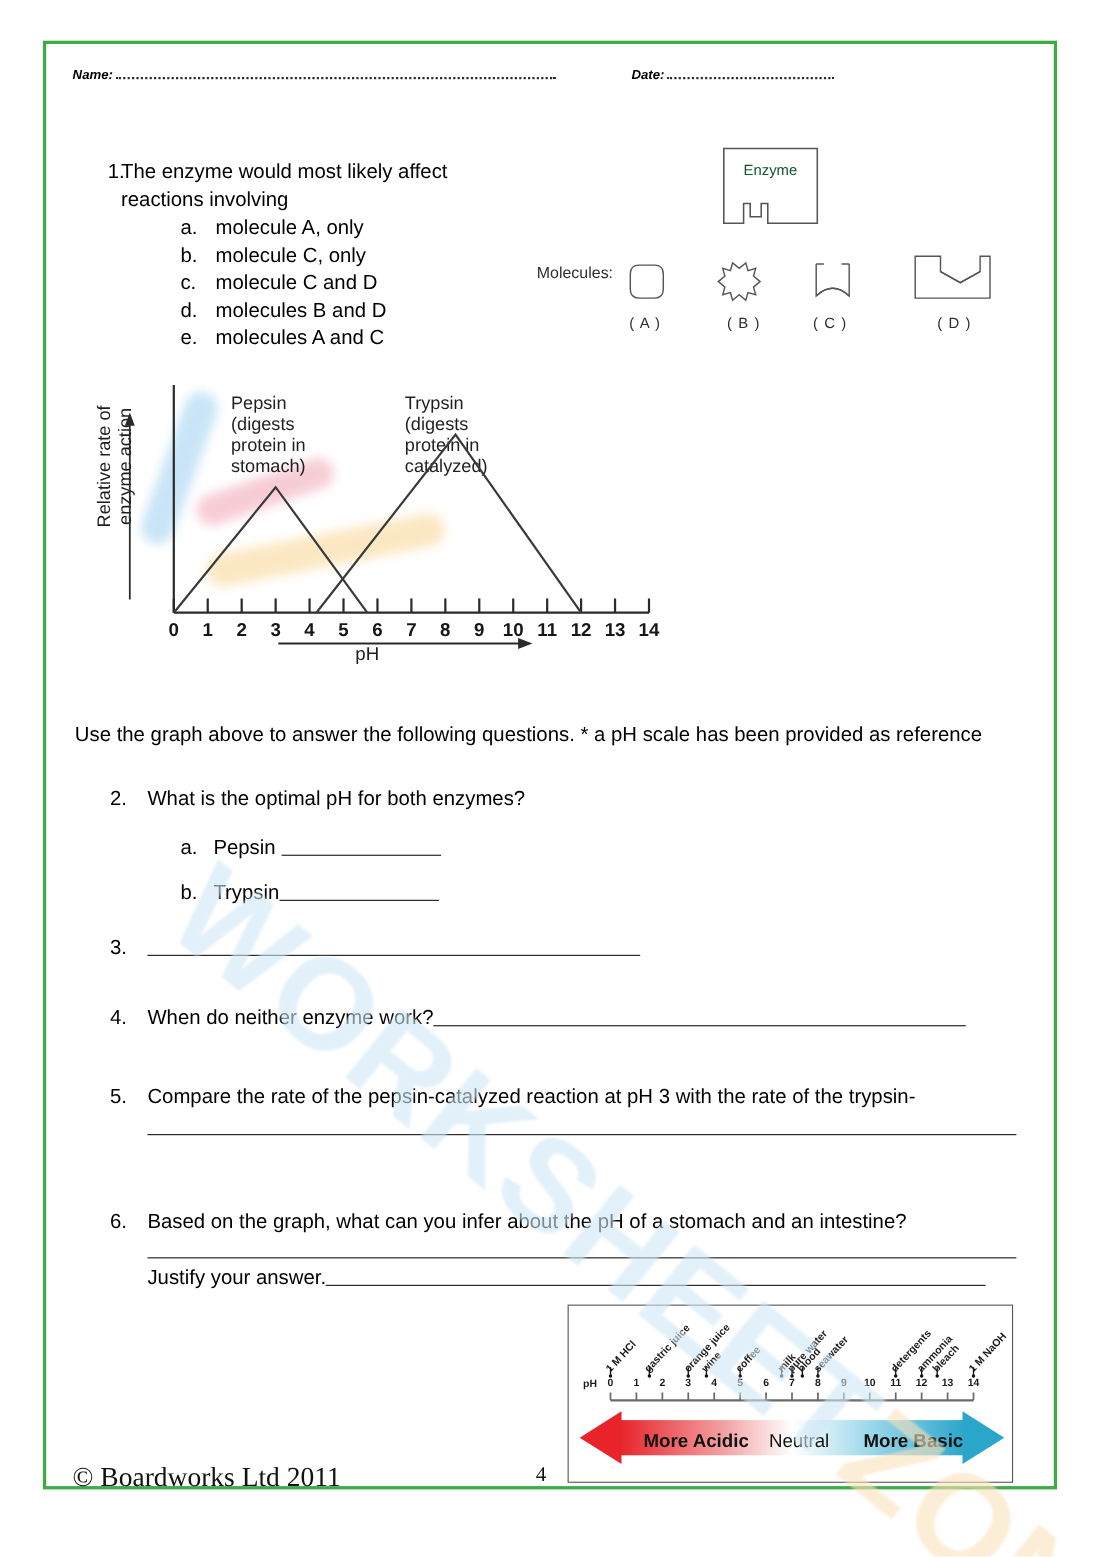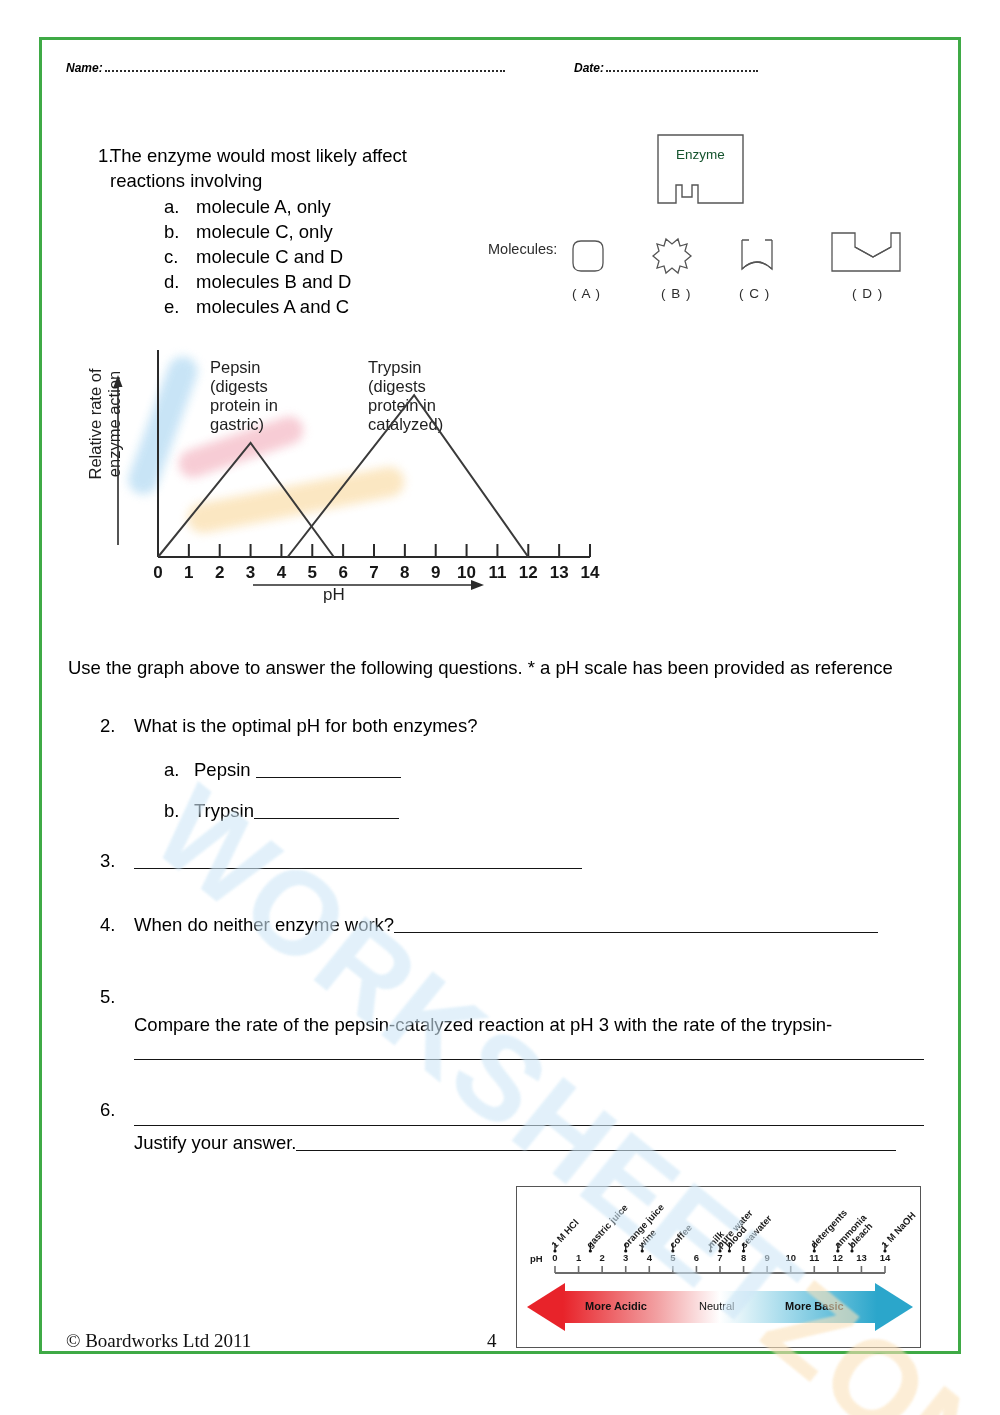--- a/index.html
+++ b/index.html
@@ -194,21 +194,21 @@
     position: absolute;
     font-size: 18.5px;
     line-height: 26px;
     width: 830px;
   }
   .qrow .q-num {
     position: absolute;
     left: 0; top: 0;
     width: 30px;
   }
-  .qrow .q-body { margin-left: 34px; margin-top: 28px; }
+  .qrow .q-body { margin-left: 34px; }
   .blank {
     display: inline-block;
     border-bottom: 1.6px solid #151515;
     height: 15px;
     vertical-align: -2px;
   }
   .blankline {
     display: block;
     border-bottom: 1.6px solid #151515;
     height: 0;
@@ -255,33 +255,33 @@
   .ph-tick-num {
     position: absolute;
     font-size: 9.5px;
     font-weight: bold;
     color: #1a1a1a;
     width: 16px;
     text-align: center;
   }
   .ph-arrow-word {
     position: absolute;
-    font-size: 11px;
+    font-size: 17px;
     font-weight: bold;
     color: #111;
     white-space: nowrap;
   }
 
   
   #footer-copy {
     position: absolute;
     left: 66px;
     top: 1330px;
     font-family: "Liberation Serif", serif;
-    font-size: 19px;
+    font-size: 25px;
     color: #111;
   }
   #footer-page {
     position: absolute;
     left: 487px;
     top: 1330px;
     font-family: "Liberation Serif", serif;
     font-size: 19px;
     color: #111;
   }
@@ -348,21 +348,21 @@
   <div class="blob" style="left:108px;top:140px;width:220px;height:30px;background:#fbe3b8;transform:rotate(-11deg);"></div>
 
   <div id="ylabel">
     <span>Relative rate of enzyme action</span>
   </div>
 
   <div class="curve-label" id="pepsin-label">
     <span>Pepsin</span><br>
     <span>(digests</span><br>
     <span>protein in</span><br>
-    <span>gastric)</span>
+    <span>stomach)</span>
   </div>
   <div class="curve-label" id="trypsin-label">
     <span>Trypsin</span><br>
     <span>(digests</span><br>
     <span>protein in</span><br>
     <span>catalyzed)</span>
   </div>
 
   <svg id="chart-svg" width="520" height="285" viewBox="0 0 520 285" style="position:absolute;left:0;top:0;">
 
@@ -448,20 +448,21 @@
   <span class="q-num">5.</span>
   <div class="q-body">
     <div>Compare the rate of the pepsin-catalyzed reaction at pH 3 with the rate of the trypsin-</div>
     <div class="blankline" style="width:790px;margin-top:21px;"></div>
   </div>
 </div>
 
 <div class="qrow" id="q6">
   <span class="q-num">6.</span>
   <div class="q-body">
+    <div>Based on the graph, what can you infer about the pH of a stomach and an intestine?</div>
     <div class="blankline" style="width:790px;margin-top:20px;"></div>
     <div style="margin-top:4px;"><span>Justify your answer.</span><span class="blank" style="width:600px;"></span></div>
   </div>
 </div>
 
 <div id="ph-scale-box">
   <svg width="405" height="162" viewBox="0 0 405 162" style="position:absolute;left:0;top:0;">
     <defs>
       <linearGradient id="acidbase" x1="0" y1="0" x2="1" y2="0">
         <stop offset="0%" stop-color="#e8232a"></stop>

